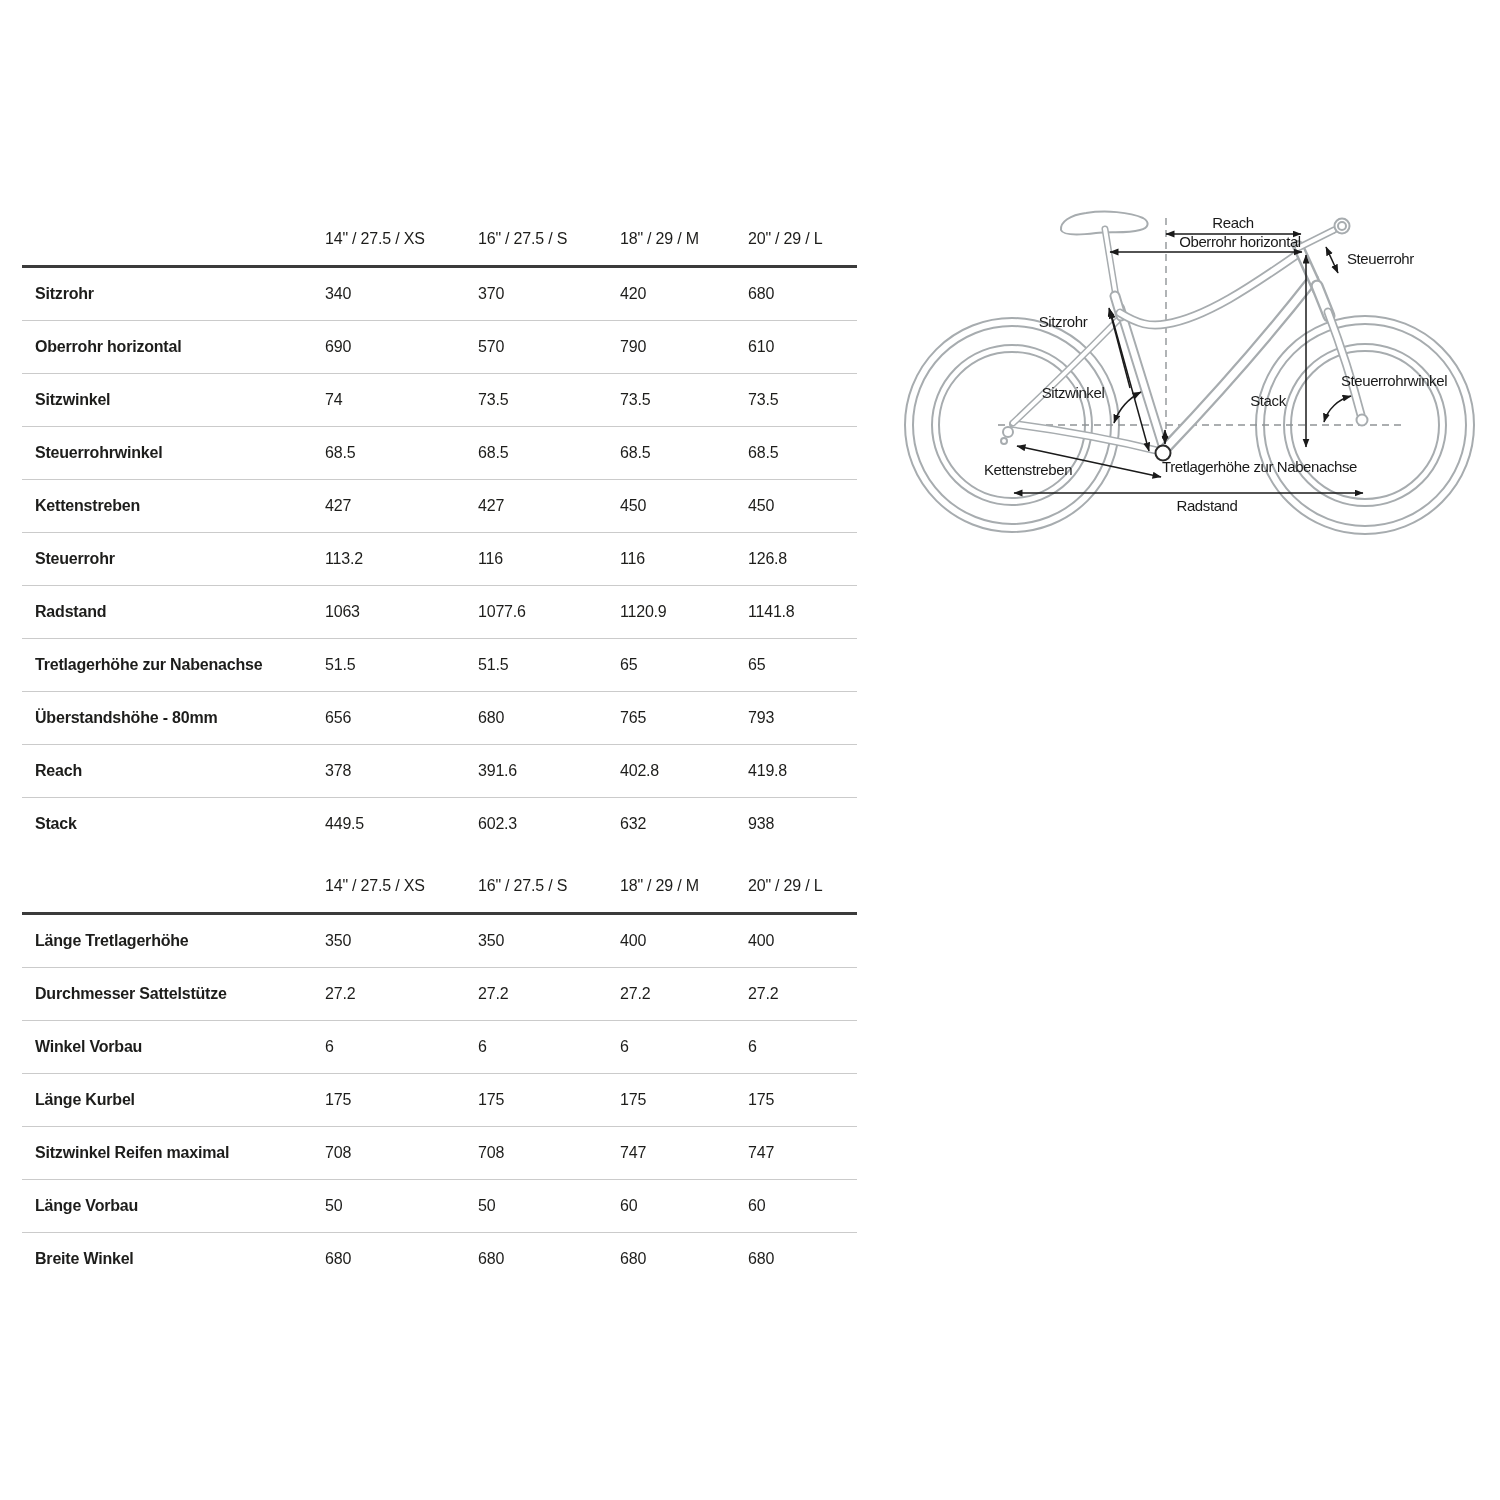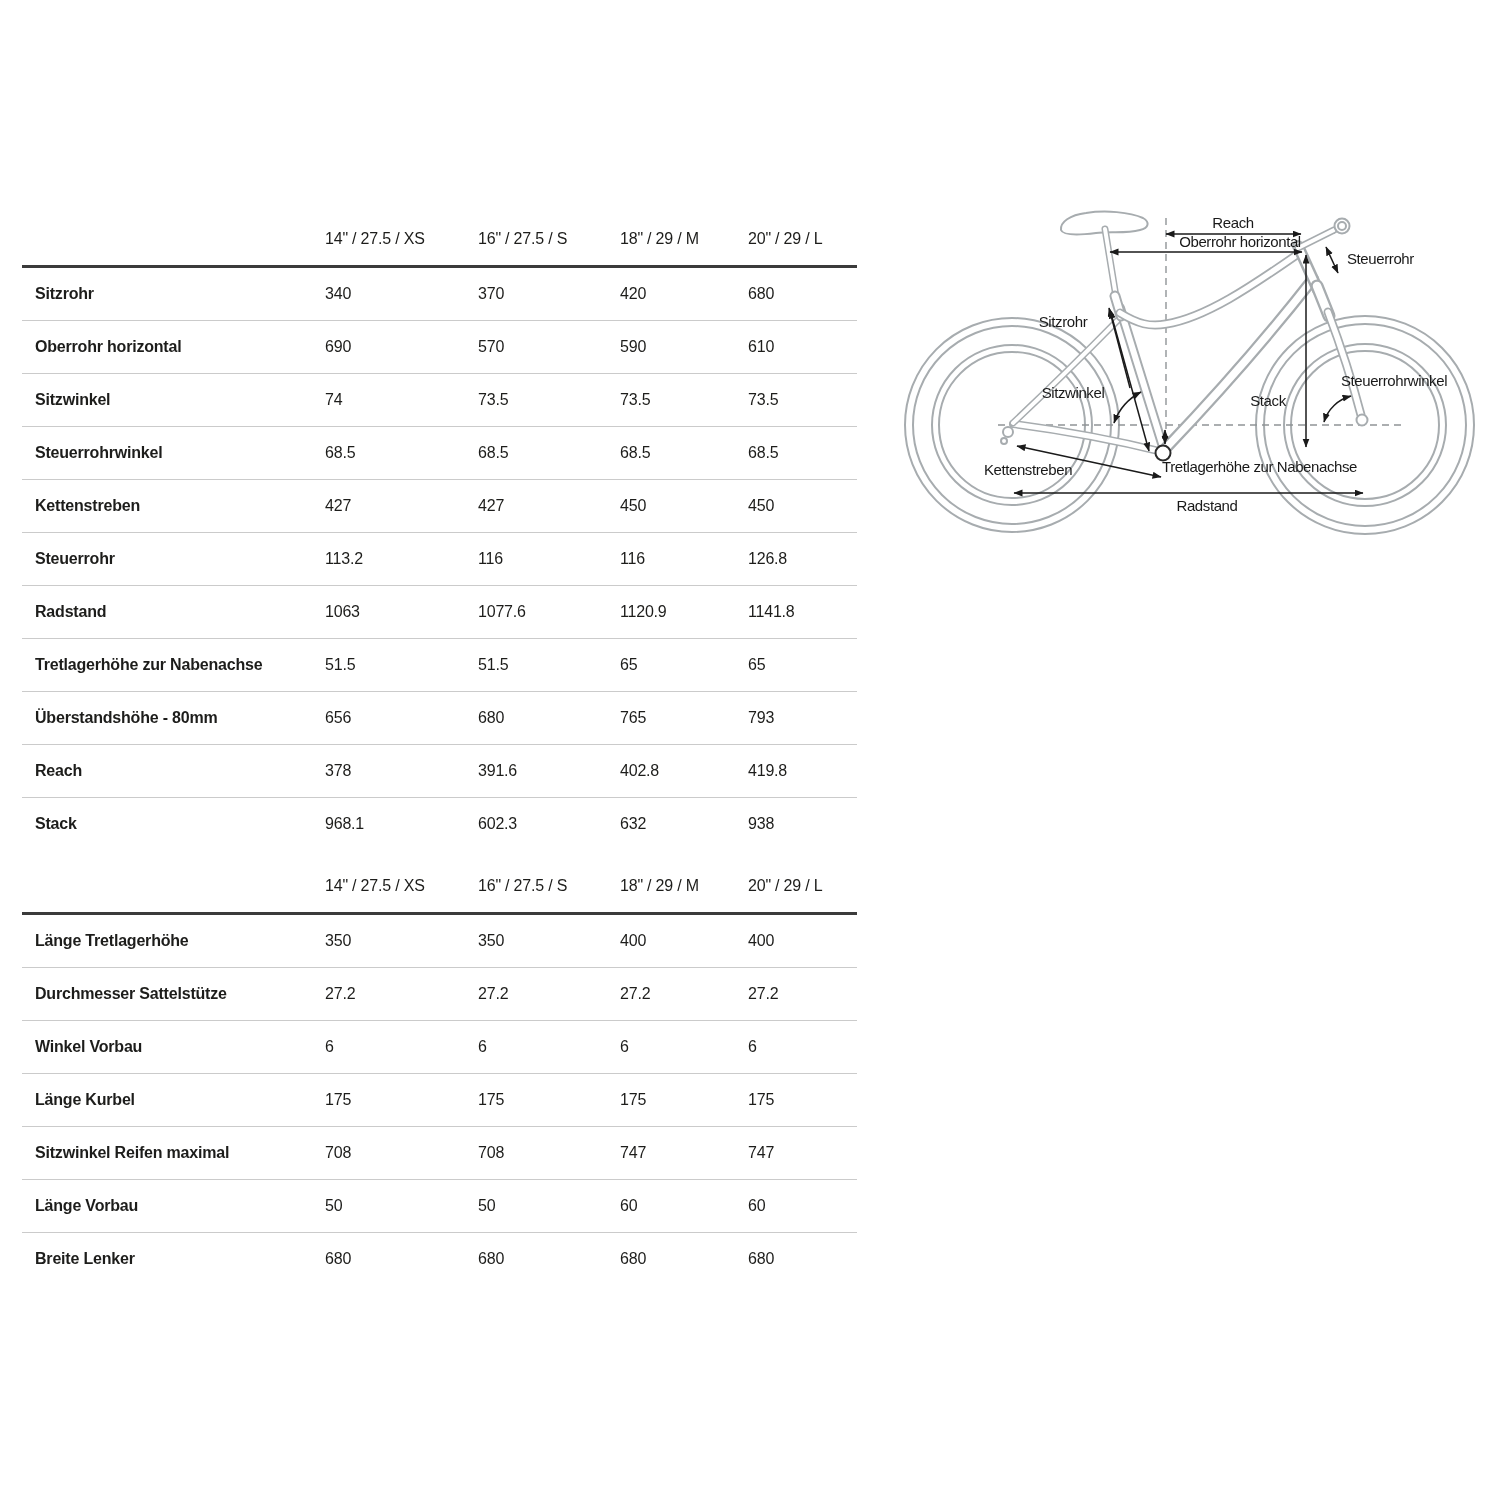--- a/index.html
+++ b/index.html
@@ -66,21 +66,21 @@
         <div class="geo-cell label">Sitzrohr</div>
         <div class="geo-cell value">340</div>
         <div class="geo-cell value">370</div>
         <div class="geo-cell value">420</div>
         <div class="geo-cell value">680</div>
       </div>
       <div class="geo-row">
         <div class="geo-cell label">Oberrohr horizontal</div>
         <div class="geo-cell value">690</div>
         <div class="geo-cell value">570</div>
-        <div class="geo-cell value">590</div>
+        <div class="geo-cell value">790</div>
         <div class="geo-cell value">610</div>
       </div>
       <div class="geo-row">
         <div class="geo-cell label">Sitzwinkel</div>
         <div class="geo-cell value">74</div>
         <div class="geo-cell value">73.5</div>
         <div class="geo-cell value">73.5</div>
         <div class="geo-cell value">73.5</div>
       </div>
       <div class="geo-row">
@@ -127,21 +127,21 @@
       </div>
       <div class="geo-row">
         <div class="geo-cell label">Reach</div>
         <div class="geo-cell value">378</div>
         <div class="geo-cell value">391.6</div>
         <div class="geo-cell value">402.8</div>
         <div class="geo-cell value">419.8</div>
       </div>
       <div class="geo-row">
         <div class="geo-cell label">Stack</div>
-        <div class="geo-cell value">968.1</div>
+        <div class="geo-cell value">449.5</div>
         <div class="geo-cell value">602.3</div>
         <div class="geo-cell value">632</div>
         <div class="geo-cell value">938</div>
       </div>
     </div>
 
   <div class="geo-table" id="table-components">
       <div class="geo-row geo-head">
         <div class="geo-cell label"></div>
         <div class="geo-cell head">14" / 27.5 / XS</div>
@@ -185,21 +185,21 @@
         <div class="geo-cell value">747</div>
       </div>
       <div class="geo-row">
         <div class="geo-cell label">Länge Vorbau</div>
         <div class="geo-cell value">50</div>
         <div class="geo-cell value">50</div>
         <div class="geo-cell value">60</div>
         <div class="geo-cell value">60</div>
       </div>
       <div class="geo-row">
-        <div class="geo-cell label">Breite Lenker</div>
+        <div class="geo-cell label">Breite Winkel</div>
         <div class="geo-cell value">680</div>
         <div class="geo-cell value">680</div>
         <div class="geo-cell value">680</div>
         <div class="geo-cell value">680</div>
       </div>
     </div>
 
   <figure class="bike-diagram">
     <svg width="600" height="380" viewBox="0 0 600 380">
       <defs>

